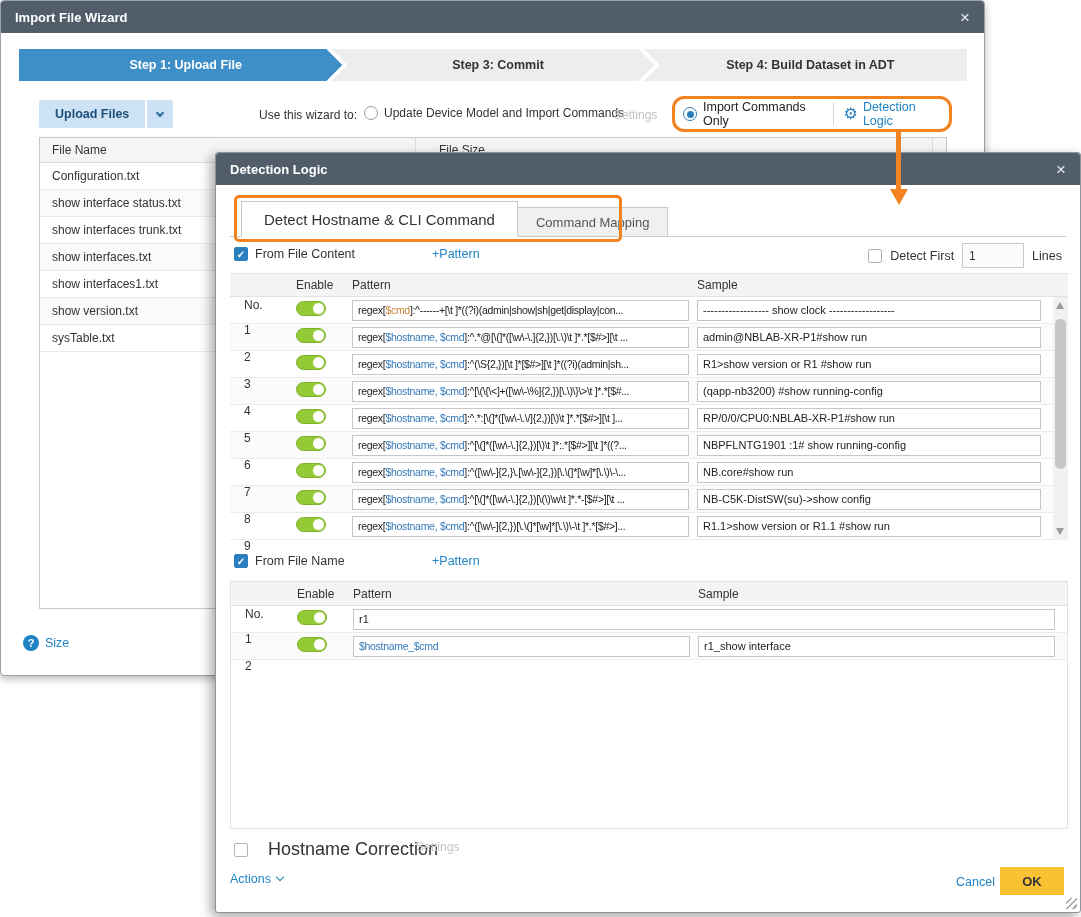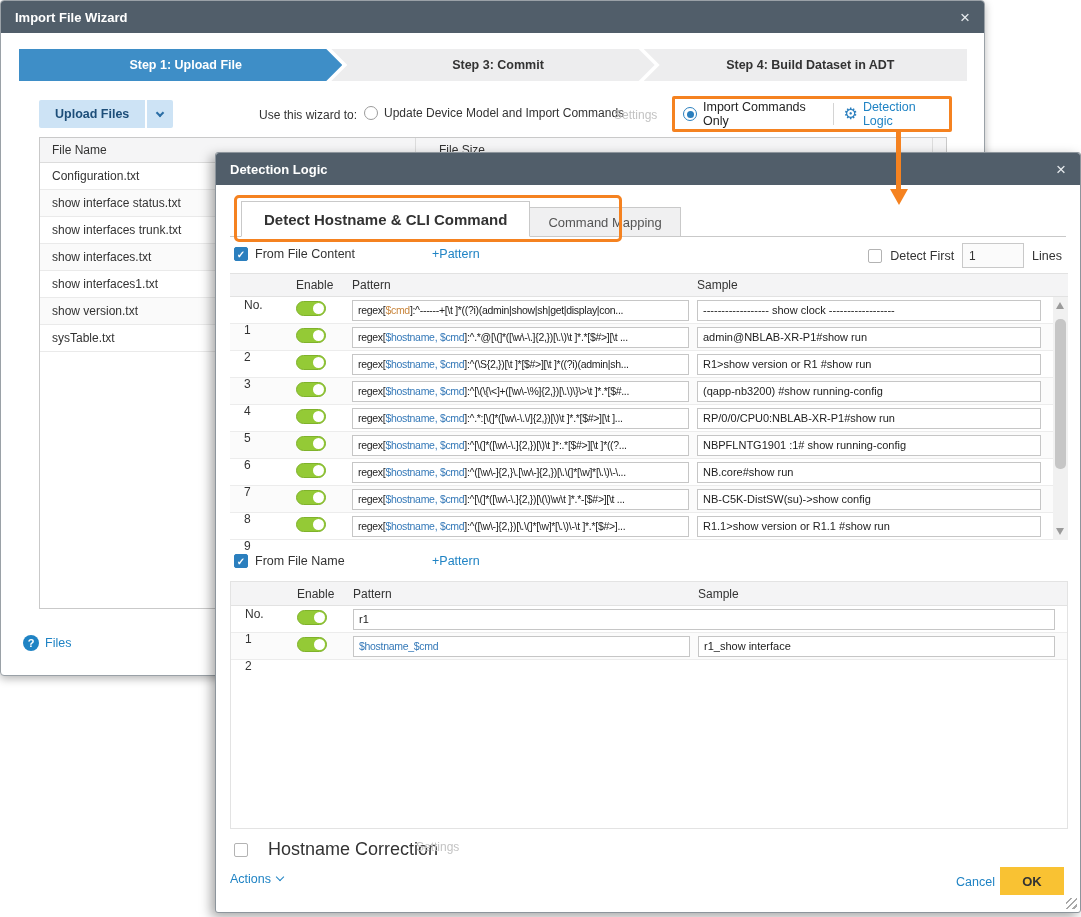--- a/index.html
+++ b/index.html
@@ -38,21 +38,21 @@
 
   .upload-btn { position:absolute; left:38px; top:99px; height:28px; display:flex; cursor:pointer; }
   .upload-main { background:#cde3f5; color:#1d4e79; font-weight:bold; font-size:12.5px; display:flex;
                  align-items:center; padding:0 16px; border-radius:2px 0 0 2px; }
   .upload-caret { width:26px; background:#cde3f5; margin-left:2px; display:flex; align-items:center;
                   justify-content:center; border-radius:0 2px 2px 0; }
   .use-wizard { position:absolute; left:258px; top:107px; font-size:12px; }
   .radio-row1 { position:absolute; left:363px; top:105px; display:flex; align-items:center; gap:6px; font-size:12px; cursor:pointer; }
   .settings1  { position:absolute; left:613px; top:107px; }
   .hl-box1 { position:absolute; left:671px; top:95px; width:280px; height:36px; border:3px solid #f58220;
-             border-radius:2px; background:#fff; display:flex; align-items:center; padding:0 8px; z-index:2; }
+             border-radius:12px; background:#fff; display:flex; align-items:center; padding:0 8px; z-index:2; }
   .hl-box1 .lbl { font-size:12.5px; color:#222; margin-left:6px; }
   .vdiv { width:1px; height:22px; background:#d4d4d4; margin:0 10px; }
   .gear { color:#2b7fbe; font-size:16px; line-height:1; margin-right:5px; }
 
   .wtable { position:absolute; left:38px; top:136px; width:908px; height:472px; border:1px solid #c9c9c9; background:#fff; }
   .wtable .hdr { position:relative; height:25px; background:#f5f5f6; border-bottom:1px solid #dcdcdc; font-size:12px; }
   .h-filename { position:absolute; left:12px; top:5px; }
   .h-filesize { position:absolute; left:399px; top:5px; }
   .colsep { position:absolute; top:0; width:1px; height:25px; background:#dcdcdc; }
   .file-row { height:27px; line-height:26px; padding-left:12px; font-size:12px; color:#333;
@@ -61,21 +61,21 @@
   .help { position:absolute; left:22px; top:634px; display:flex; align-items:center; gap:6px; cursor:pointer; }
   .help-icon { width:16px; height:16px; border-radius:50%; background:#1f83c4; color:#fff; font-size:11px;
                font-weight:bold; display:flex; align-items:center; justify-content:center; }
 
   
   .dlg { position:absolute; left:215px; top:152px; width:866px; height:761px; background:#fff;
          border:1px solid #8d959c; border-radius:3px; box-shadow:-4px 4px 12px rgba(0,0,0,.35); z-index:10; }
   .tabs-rule { position:absolute; left:14px; right:14px; top:83px; height:1px; background:#c9c9c9; z-index:1; }
   .tabs { position:absolute; left:25px; top:48px; display:flex; align-items:flex-end; z-index:2; }
   .tab-active { height:36px; background:#fff; border:1px solid #c9c9c9; border-bottom:1px solid #fff;
-                display:flex; align-items:center; padding:0 22px; font-size:15px; color:#333; cursor:pointer;font-weight:bold; }
+                display:flex; align-items:center; padding:0 22px; font-size:15px; color:#333; cursor:pointer; }
   .tab-inactive { height:30px; background:#f0f0f1; border:1px solid #c9c9c9; border-left:none;
                   display:flex; align-items:center; padding:0 18px; font-size:13px; color:#555; cursor:pointer; }
   .hl-box2 { position:absolute; left:18px; top:42px; width:388px; height:47px; border:3px solid #f58220;
              border-radius:5px; z-index:3; pointer-events:none; }
 
   .row-flag { position:absolute; display:flex; align-items:center; gap:7px; font-size:12.5px; color:#333; }
   .addpat { position:absolute; left:198px; }
   .detect-first { position:absolute; right:18px; top:90px; display:flex; align-items:center; gap:8px; font-size:12.5px; }
   .df-input { width:62px; height:25px; border:1px solid #c9c9c9; background:#fbfbfb; padding:0 6px;
               font-size:12px; font-family:"Liberation Sans", sans-serif; color:#333; }
@@ -189,21 +189,21 @@
     <span>show version.txt</span>
   </div>
           <div class="file-row">
     <span>sysTable.txt</span>
   </div>
         </div>
     </div>
 
     <div class="help blue-link">
       <span class="help-icon">?</span>
-      <span>Files</span>
+      <span>Size</span>
     </div>
   </div>
 
   <div class="dlg">
     <div class="titlebar">
       <span>Detection Logic</span>
       <span class="close-x">×</span>
     </div>
 
     <div class="tabs-rule"></div>

